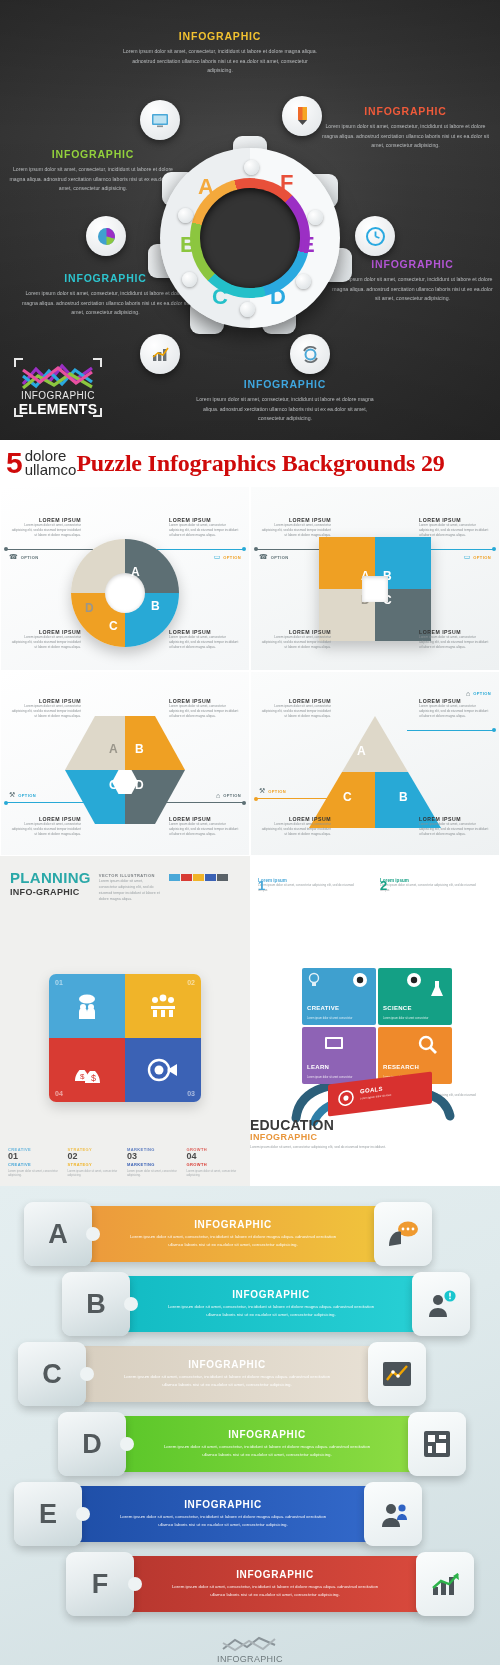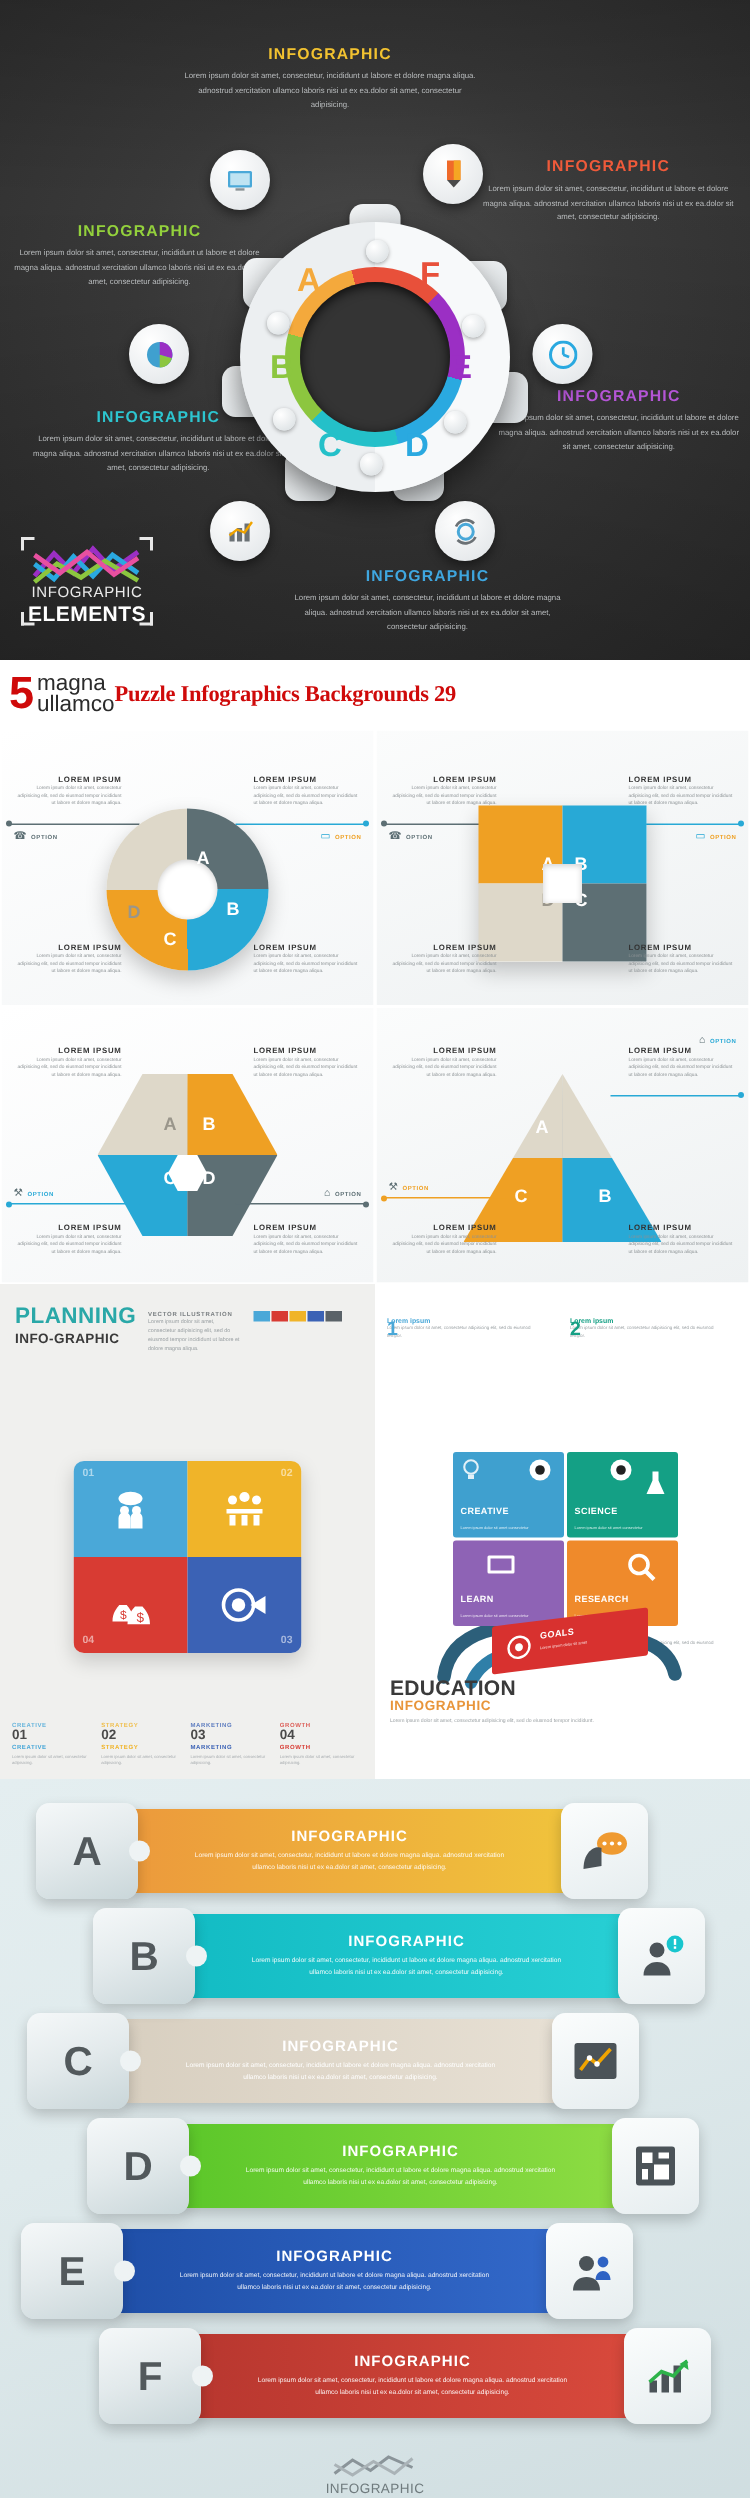--- a/index.html
+++ b/index.html
@@ -79,21 +79,21 @@
   .badge .l1{font-size:10px;color:#e9e9e9;letter-spacing:.4px;text-align:center;}
   .badge .l2{font-size:14px;font-weight:bold;color:#fff;letter-spacing:.3px;text-align:center;}
 
   
   .titlebar{width:500px;height:46px;background:#fff;display:flex;align-items:center;
     padding:0 4px;}
   .logo5{font-size:30px;font-weight:bold;color:#cf0a0a;line-height:1;padding:0 2px;}
   .logotxt{line-height:.92;}
   .logotxt .t1{font-size:15px;color:#2b2b2b;}
   .logotxt .t2{font-size:15px;color:#2b2b2b;}
-  .maintitle{font-family:"Liberation Serif",serif;font-weight:bold;font-size:15px;
+  .maintitle{font-family:"Liberation Serif",serif;font-weight:bold;font-size:24px;
     color:#cf0a0a;letter-spacing:-.2px;white-space:nowrap;}
 
   
   .grid{width:500px;background:#fff;display:grid;grid-template-columns:1fr 1fr;}
   .cell{position:relative;height:185px;overflow:hidden;
     background:linear-gradient(160deg,#ffffff,#f4f6f7);
     border:1px solid #fff;}
   .cell.dk{background:linear-gradient(160deg,#fbfcfc,#eef1f2);}
   .lorem-h{font-size:5.2px;font-weight:bold;color:#333;letter-spacing:.5px;}
   .lorem-p{font-size:3.2px;line-height:1.6;color:#8b9194;}
@@ -157,21 +157,21 @@
   .edu-num{position:absolute;font-size:13px;font-weight:bold;}
   .edu-h{font-size:4.6px;font-weight:bold;}
   .edu-p{font-size:3px;line-height:1.65;color:#9aa0a3;}
   .epz{position:absolute;left:52px;top:112px;width:150px;height:116px;
     display:grid;grid-template-columns:1fr 1fr;grid-template-rows:1fr 1fr;gap:2px;}
   .epc{position:relative;border-radius:2px;padding:4px;}
   .epc .lab{position:absolute;left:5px;bottom:14px;font-size:6px;font-weight:bold;color:#fff;letter-spacing:.3px;}
   .epc .sub{position:absolute;left:5px;bottom:4px;font-size:2.6px;line-height:1.5;color:rgba(255,255,255,.8);width:70%;}
   .goals{position:absolute;left:78px;top:222px;width:104px;height:32px;
     background:#d8312f;transform:skewY(-7deg);border-radius:2px;}
-  .edu-title{position:absolute;left:10px;top:262px;}
+  .edu-title{position:absolute;left:0;top:262px;}
   .edu-title .e1{font-size:14px;font-weight:bold;color:#3a3a3a;letter-spacing:.2px;line-height:1;}
   .edu-title .e2{font-size:9px;font-weight:bold;color:#e8953a;letter-spacing:.4px;}
   .edu-title .e3{font-size:3.4px;line-height:1.7;color:#9aa0a3;margin-top:3px;width:150px;}
 
   
   .rows{position:relative;width:500px;height:500px;
     background:linear-gradient(160deg,#e4eef0 0%,#dfeaec 40%,#cfdde0 100%);
     overflow:hidden;padding-top:16px;}
   .prow{position:relative;height:64px;margin-bottom:6px;display:flex;align-items:center;}
   .ptab{width:68px;height:64px;border-radius:9px;
@@ -310,21 +310,21 @@
         </svg>
       </div>
       <div class="l1">INFOGRAPHIC</div>
       <div class="l2">ELEMENTS</div>
     </div>
   </section>
 
   <section class="titlebar">
     <div class="logo5">5</div>
     <div class="logotxt">
-      <div class="t1">magna</div>
+      <div class="t1">dolore</div>
       <div class="t2">ullamco</div>
     </div>
     <div class="maintitle">Puzzle Infographics Backgrounds 29</div>
   </section>
 
   <section class="grid">
 
     <div class="cell">
       <div style="position:absolute;left:8px;top:30px;width:72px;text-align:right;">
         <div class="lorem-h">LOREM IPSUM</div>

